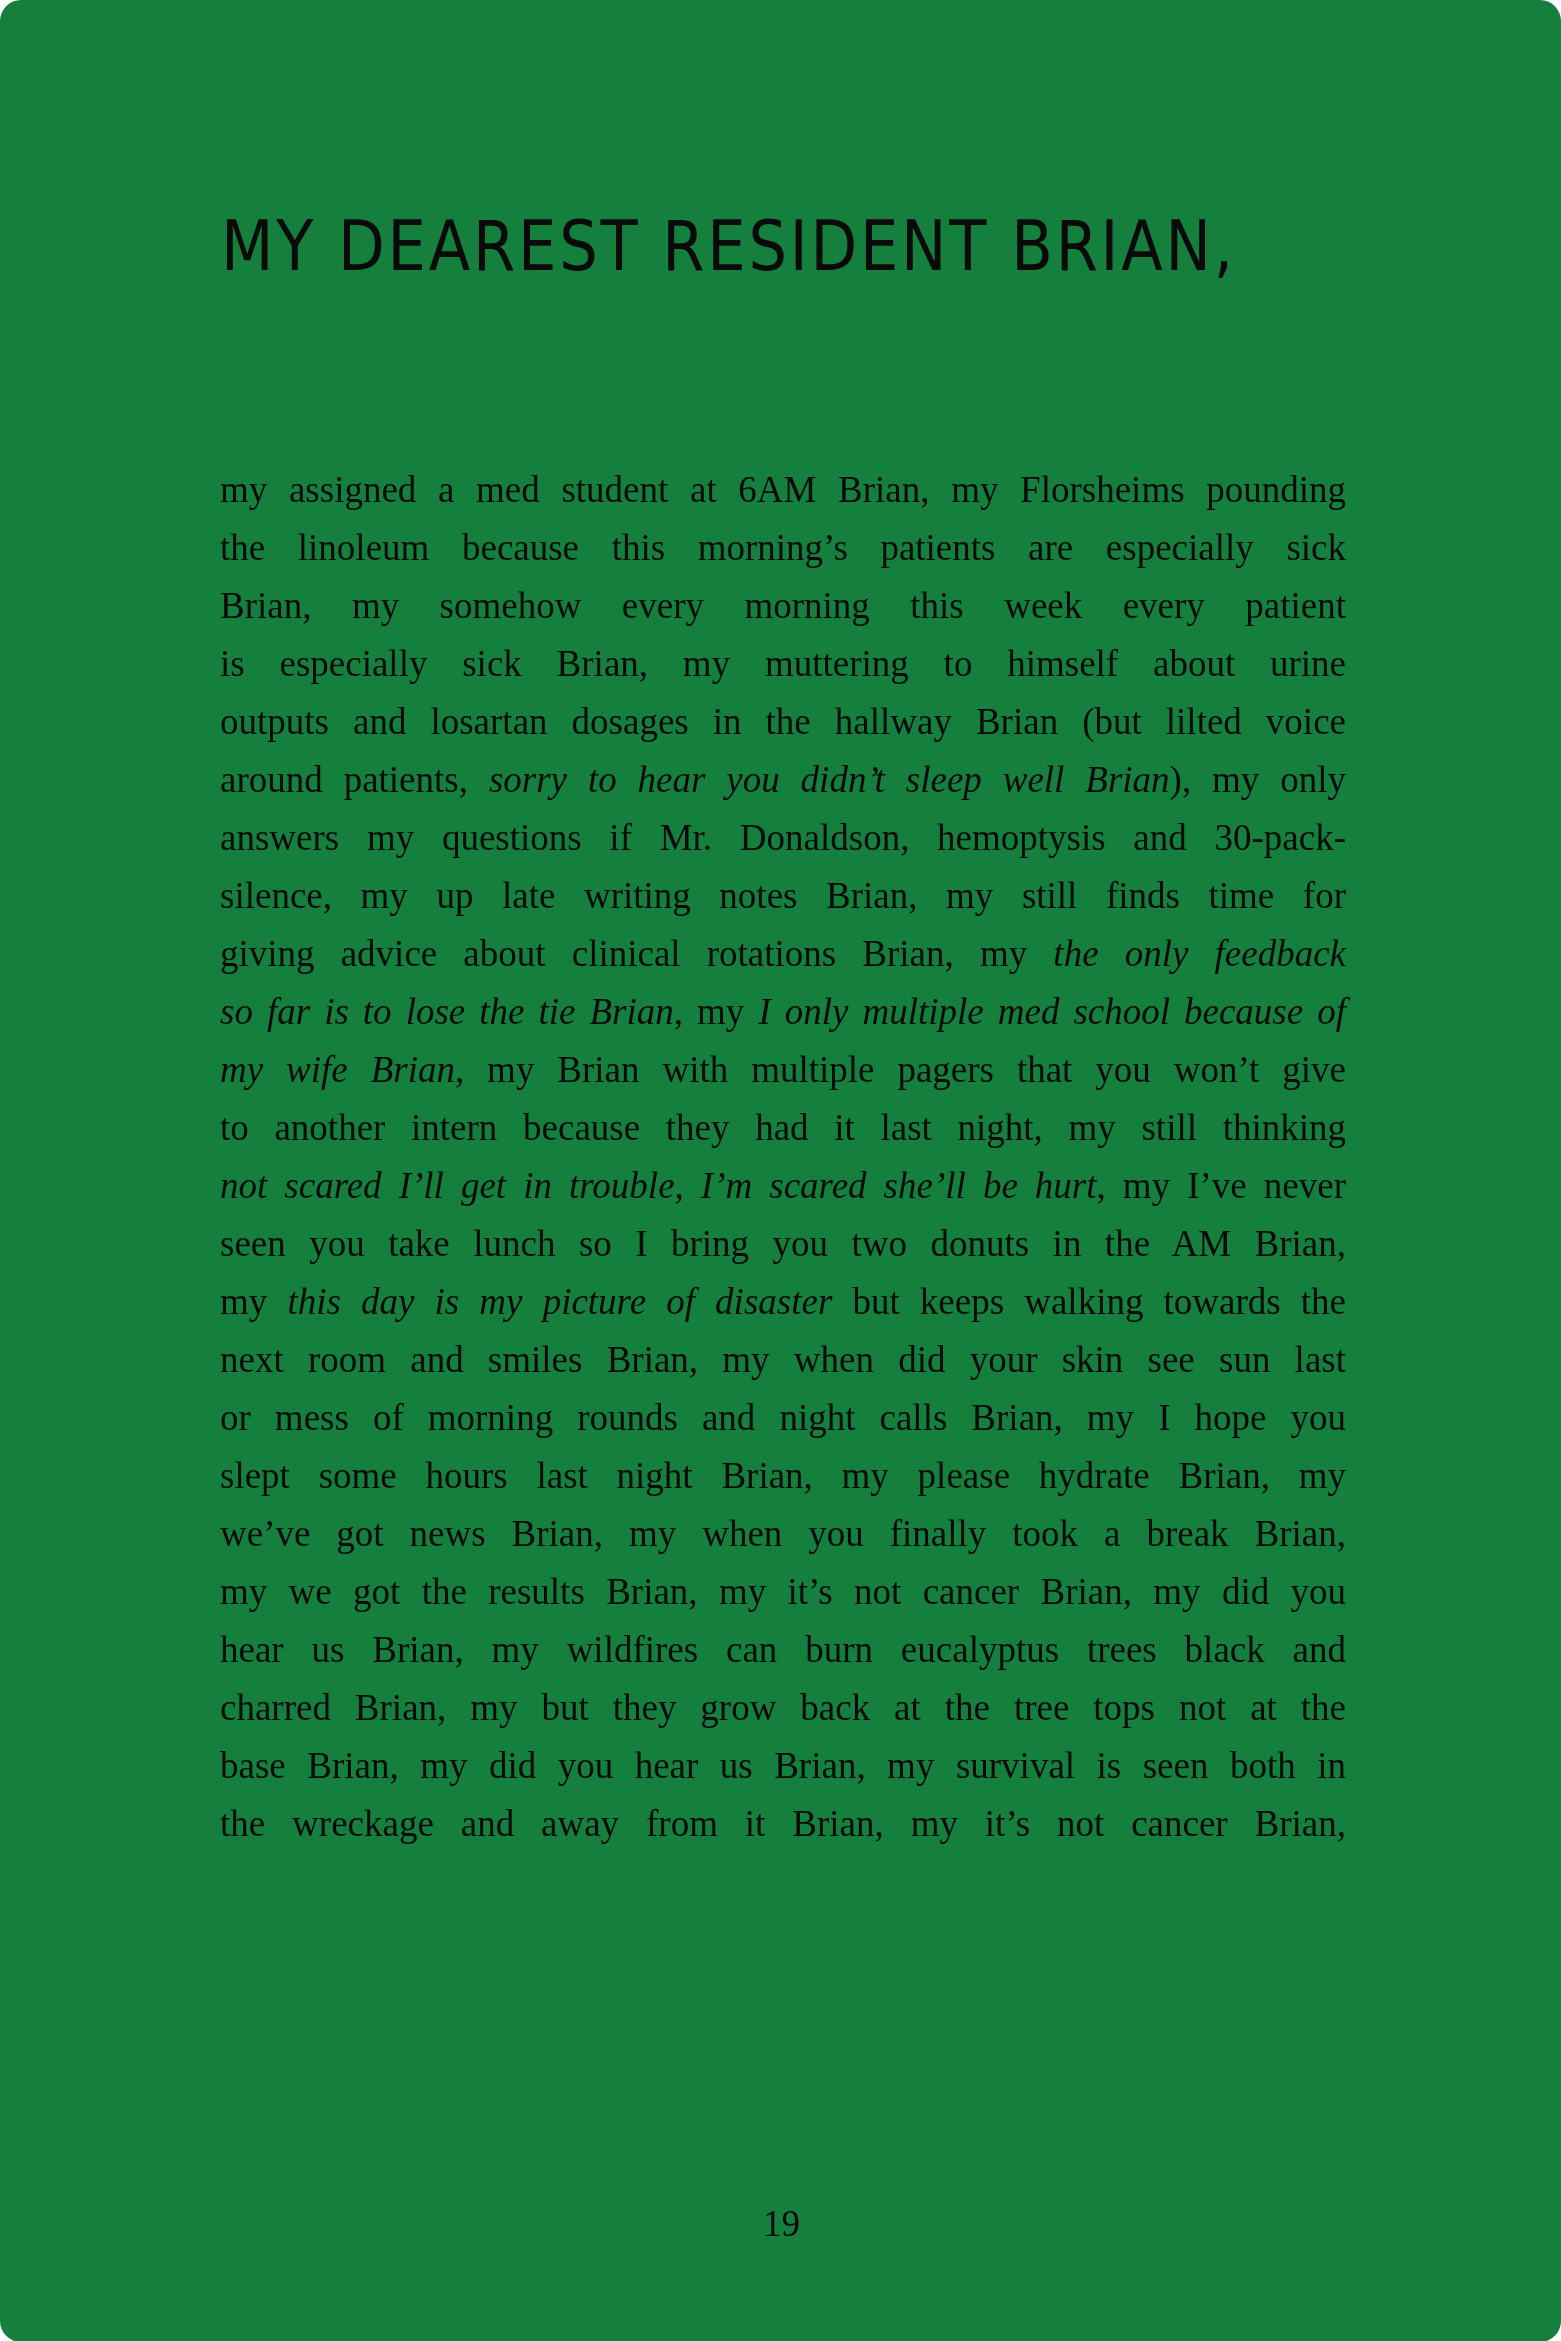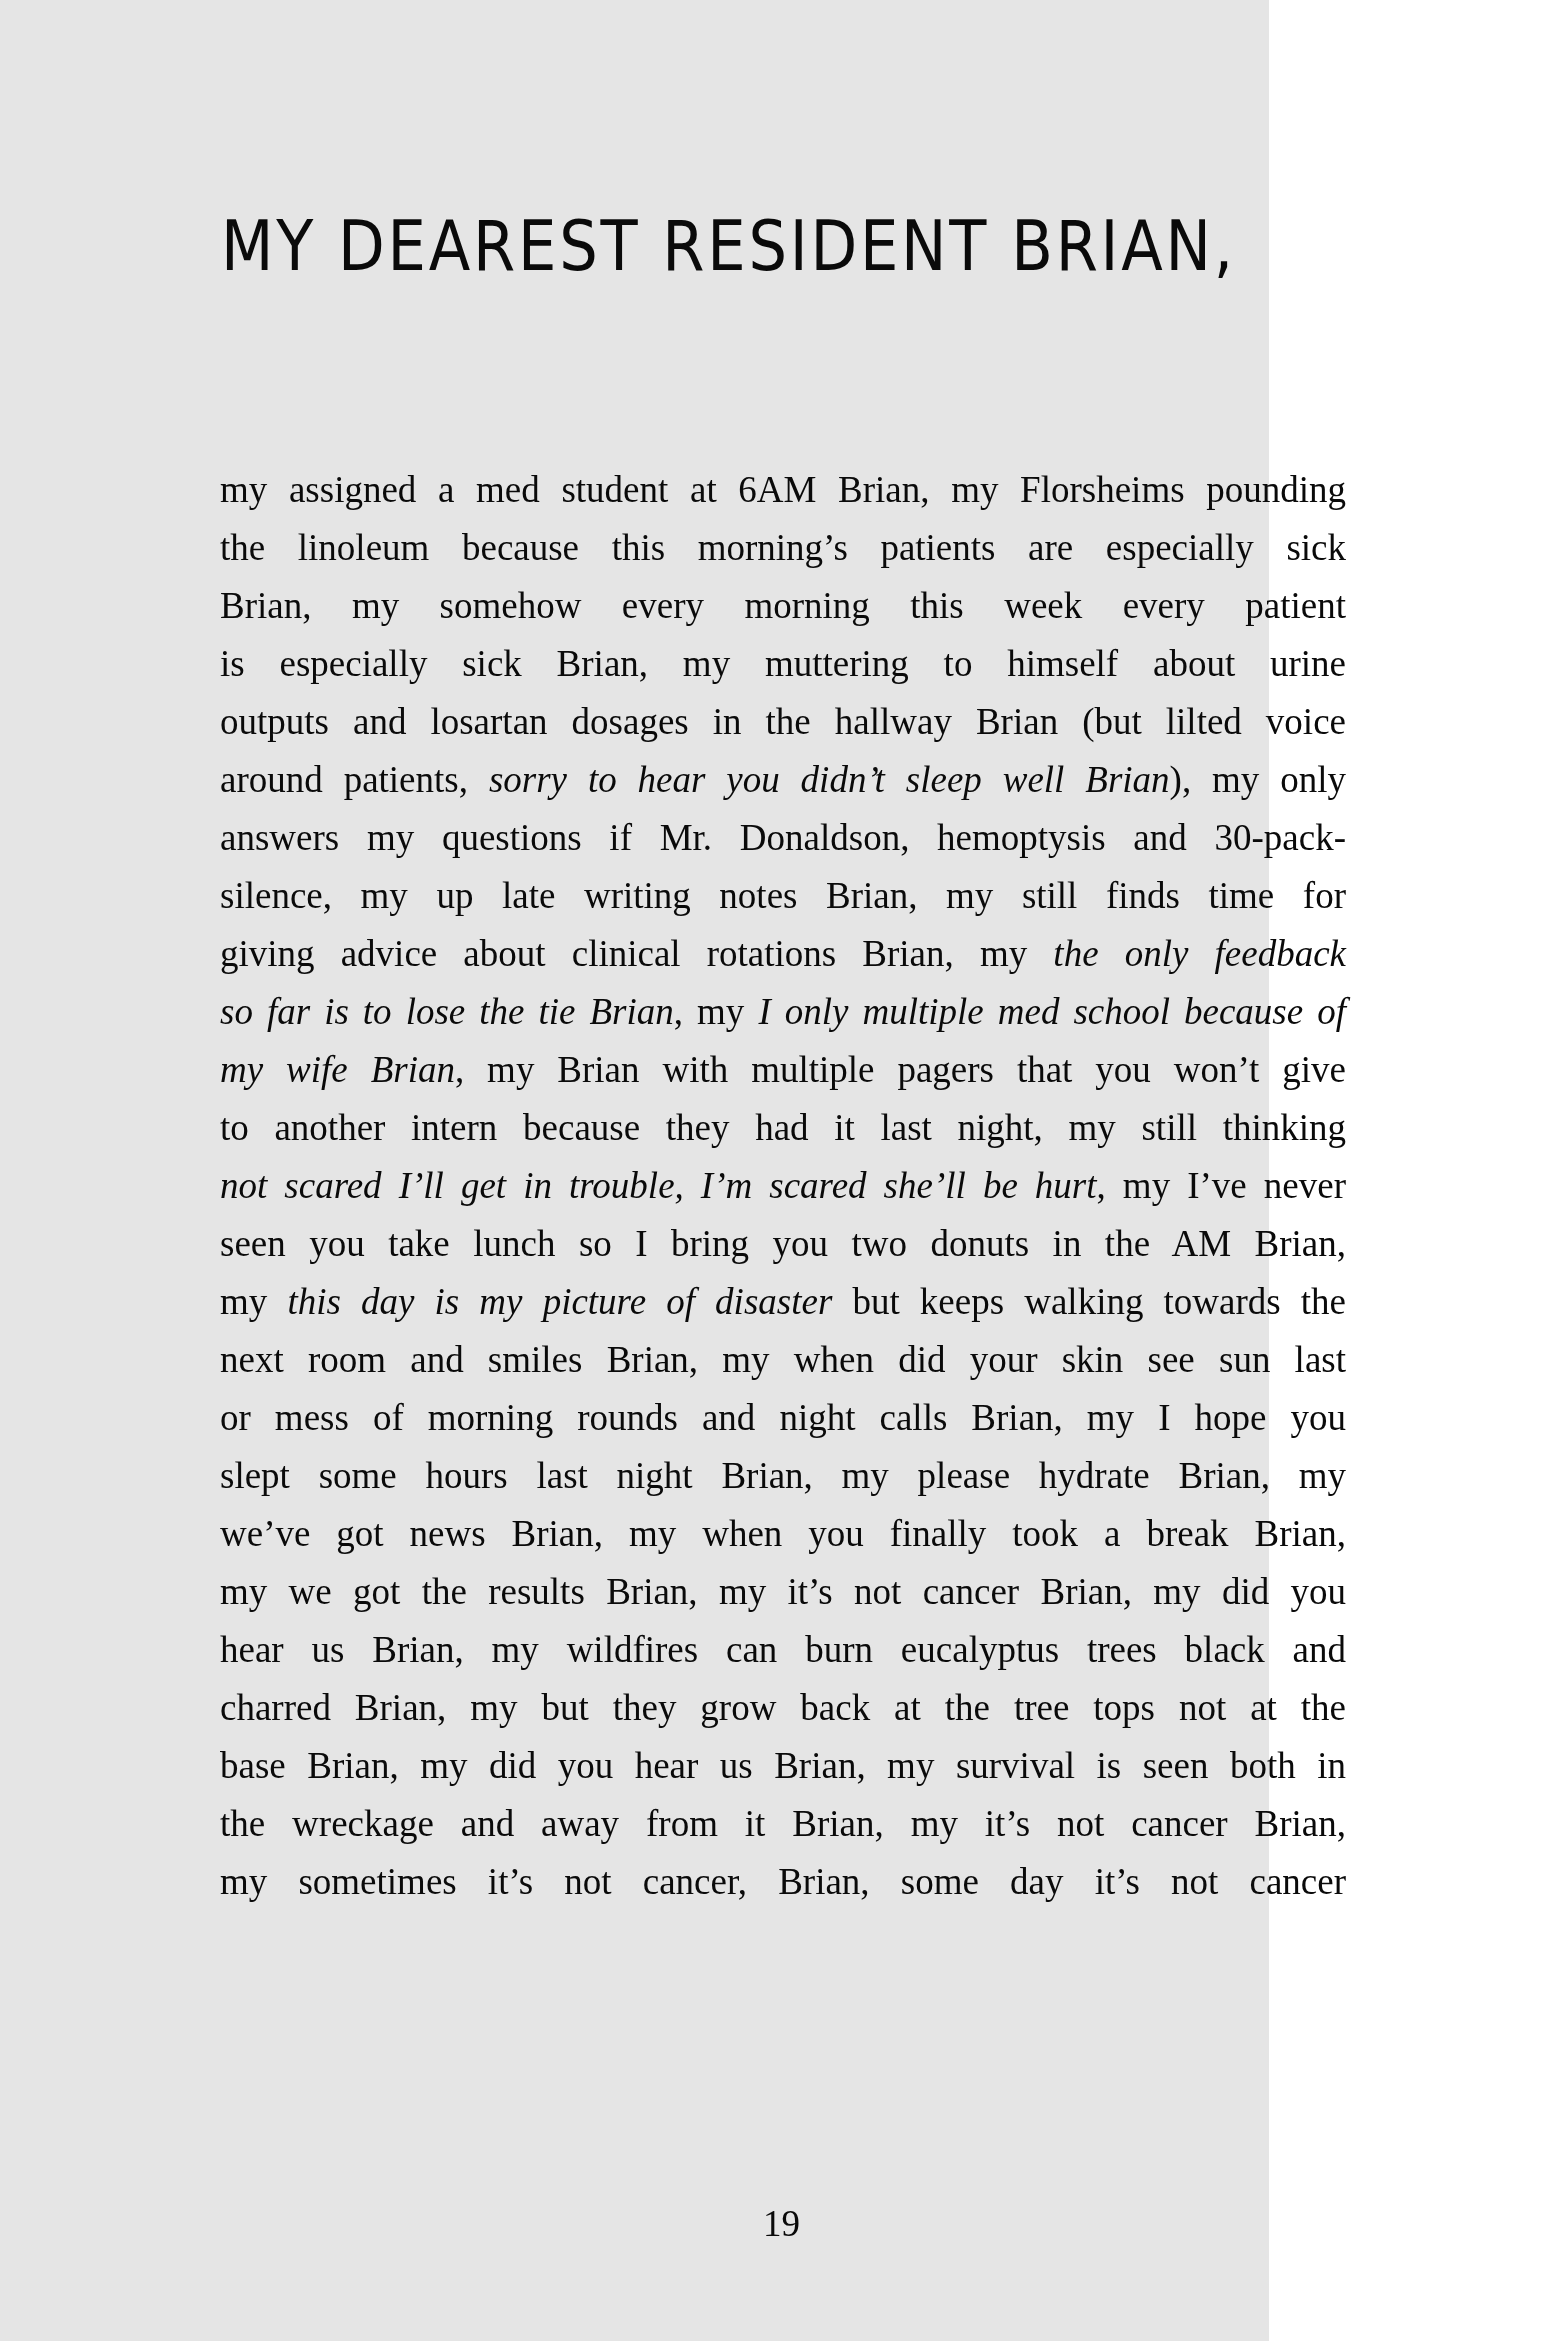--- a/index.html
+++ b/index.html
@@ -1,17 +1,17 @@
 <!DOCTYPE html>
 <html style="font-size:12.5px"><head>
 <meta charset="utf-8">
 <style>
   html, body { margin: 0; padding: 0; background: #ffffff; }
   body { width: 1561px; height: 2342px; position: relative; overflow: hidden; color: #0a0a0a; }
-  .page { position: absolute; left: 0; top: 0; width: 1269px; height: 2342px; background: #e5e5e5; }
+  .page { position: absolute; left: 0; top: 0; width: 1561px; height: 2342px; background: #15803d; border-radius: 21px; }
   .title {
     position: absolute; left: 221px; top: 212px;
     font-family: "DejaVu Sans", sans-serif;
     font-size: 69px; line-height: 69px; font-weight: normal;
     letter-spacing: 3.1px; white-space: nowrap;
     transform-origin: 0 0; margin: 0;
   }
   .body-text {
     position: absolute; left: 220px; top: 461px; width: 1126px;
     font-family: "Liberation Serif", serif;
@@ -54,17 +54,16 @@
       <span class="line"><span class="seg">my </span><span class="seg it">this day is my picture of disaster</span><span class="seg"> but keeps walking towards the</span></span>
       <span class="line"><span class="seg">next room and smiles Brian, my when did your skin see sun last</span></span>
       <span class="line"><span class="seg">or mess of morning rounds and night calls Brian, my I hope you</span></span>
       <span class="line"><span class="seg">slept some hours last night Brian, my please hydrate Brian, my</span></span>
       <span class="line"><span class="seg">we’ve got news Brian, my when you finally took a break Brian,</span></span>
       <span class="line"><span class="seg">my we got the results Brian, my it’s not cancer Brian, my did you</span></span>
       <span class="line"><span class="seg">hear us Brian, my wildfires can burn eucalyptus trees black and</span></span>
       <span class="line"><span class="seg">charred Brian, my but they grow back at the tree tops not at the</span></span>
       <span class="line"><span class="seg">base Brian, my did you hear us Brian, my survival is seen both in</span></span>
       <span class="line"><span class="seg">the wreckage and away from it Brian, my it’s not cancer Brian,</span></span>
-      <span class="line"><span class="seg">my sometimes it’s not cancer, Brian, some day it’s not cancer</span></span>
     </div>
   <div class="page-number">19</div>
 </div>
 
 
 </body></html>

